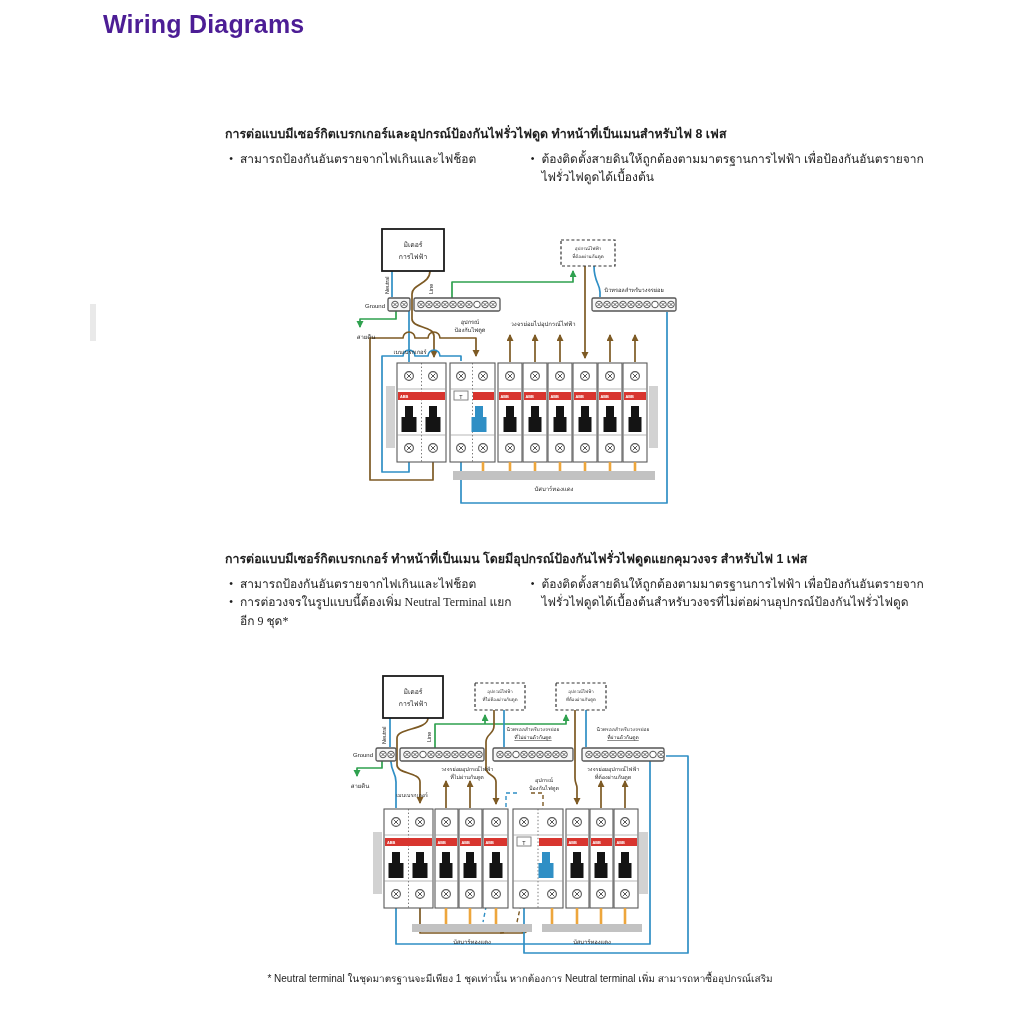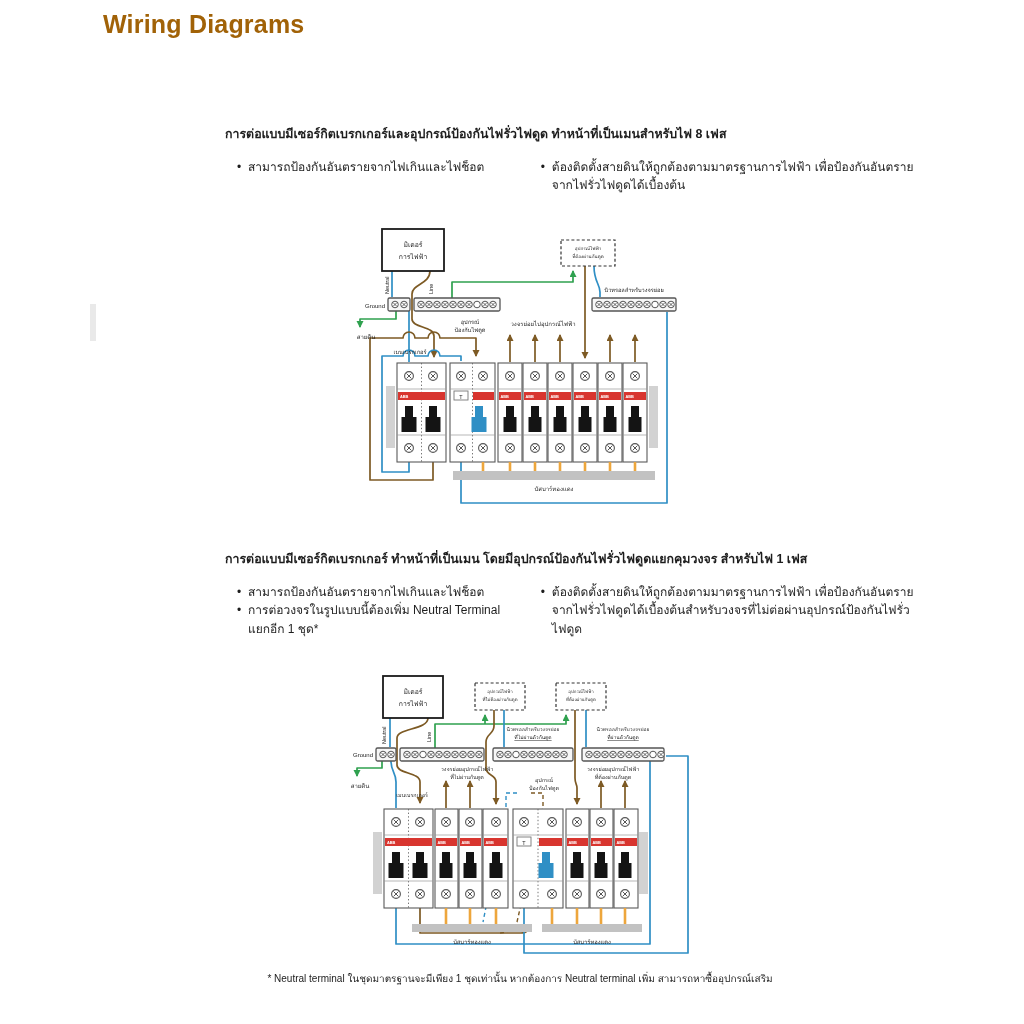--- a/index.html
+++ b/index.html
@@ -1,27 +1,27 @@
 <!DOCTYPE html>
 <html><head>
 <meta charset="utf-8">
 <style>
   html,body{margin:0;padding:0;background:#ffffff;}
   #page{position:relative;width:1024px;height:1024px;background:#fff;overflow:hidden;
         font-family:"Liberation Sans","DejaVu Sans",sans-serif;color:#1d1d1d;}
   .title{position:absolute;left:103px;top:10px;font-size:25px;font-weight:700;
-         letter-spacing:.2px;color:#a16207;}
+         letter-spacing:.2px;color:#4c1d95;}
   .edge-strip{position:absolute;left:90px;top:304px;width:6px;height:37px;background:#e9e9e9;}
   .section{position:absolute;left:225px;width:706px;}
   .sec1{top:126px;} .sec2{top:551px;}
   .sec-head{font-size:12.4px;font-weight:700;margin:0 0 3px 0;line-height:1.35;}
   .cols{display:flex;align-items:flex-start;}
   .col-l{width:296px;}
   .col-r{width:400px;margin-left:10px;}
-  ul.bul{list-style:none;margin:12px;padding:0;font-size:12px;line-height:1.55;}
+  ul.bul{list-style:none;margin:4px;padding:0;font-size:12px;line-height:1.55;font-family:Liberation Serif, serif;}
   ul.bul li{position:relative;padding-left:11px;margin:0;}
   ul.bul li::before{content:"\2022";position:absolute;left:0;top:0;}
   .foot{position:absolute;left:8px;top:971px;width:100%;text-align:center;
         font-size:10px;color:#222;}
   .dsvg{position:absolute;}
   svg text{font-family:"Liberation Sans","DejaVu Sans",sans-serif;fill:#1d1d1d;}
   .u{text-decoration:underline;}
   .wire{fill:none;stroke-linejoin:round;stroke-linecap:butt;}
   .blue{stroke:#2f8fc5;stroke-width:1.7;}
   .brown{stroke:#7d5a24;stroke-width:1.7;}
@@ -268,21 +268,21 @@
       <rect class="busbar" x="123" y="245" width="202" height="9"></rect>
       <text x="224" y="265" font-size="6" text-anchor="middle">บัสบาร์ทองแดง</text>
     </g>
   </svg>
 
   <div class="section sec2">
     <p class="sec-head">การต่อแบบมีเซอร์กิตเบรกเกอร์ ทำหน้าที่เป็นเมน โดยมีอุปกรณ์ป้องกันไฟรั่วไฟดูดแยกคุมวงจร สำหรับไฟ 1 เฟส</p>
     <div class="cols">
       <ul class="bul col-l">
         <li>สามารถป้องกันอันตรายจากไฟเกินและไฟช็อต</li>
-        <li>การต่อวงจรในรูปแบบนี้ต้องเพิ่ม Neutral Terminal แยกอีก 1 ชุด*</li>
+        <li>การต่อวงจรในรูปแบบนี้ต้องเพิ่ม Neutral Terminal แยกอีก 9 ชุด*</li>
       </ul>
       <ul class="bul col-r">
         <li>ต้องติดตั้งสายดินให้ถูกต้องตามมาตรฐานการไฟฟ้า เพื่อป้องกันอันตรายจากไฟรั่วไฟดูดได้เบื้องต้นสำหรับวงจรที่ไม่ต่อผ่านอุปกรณ์ป้องกันไฟรั่วไฟดูด</li>
       </ul>
     </div>
   </div>
 
   <svg class="dsvg" style="left:320px;top:672px" width="400" height="300" viewBox="0 0 400 300">
 
     <g>

